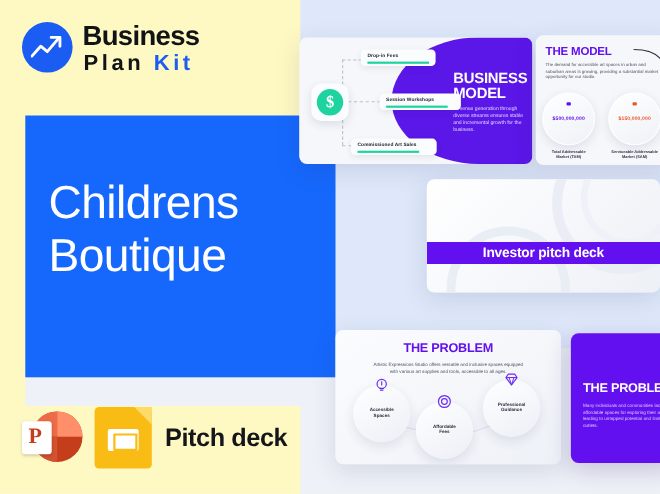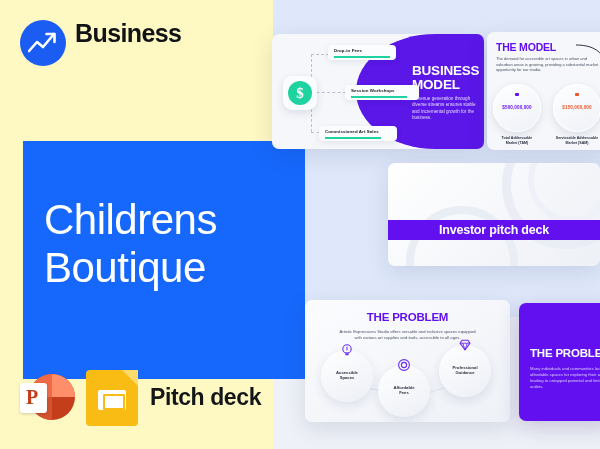--- a/index.html
+++ b/index.html
@@ -40,21 +40,20 @@
     position:absolute;left:56px;top:32px;
     font-size:20px;font-weight:bold;color:#111317;letter-spacing:3.2px;
     line-height:20px;white-space:nowrap;
   }
   .logo-l2 .kit{color:#1b5cf3;}
 
   
   .hero{
     position:absolute;left:23px;top:105px;width:282px;height:238px;
     background:#1668fc;
-    margin-top:36px;
   }
   .hero-title{
     position:absolute;left:21px;top:55px;width:250px;
     color:#ffffff;font-size:42px;line-height:48px;font-weight:400;
     letter-spacing:-0.5px;
   }
 
   
   .formats{position:absolute;left:20px;top:370px;width:260px;height:56px;}
   .ppt-icon{position:absolute;left:0;top:2px;width:50px;height:50px;}
@@ -210,20 +209,23 @@
   <div class="bg-grey-strip"></div>
 
   <div class="logo">
     <div class="logo-mark">
       <svg width="30" height="28" viewBox="0 0 30 28" fill="none">
         <path d="M1 22 L9 13 L15 18 L26 5" stroke="#ffffff" stroke-width="2.6" fill="none" stroke-linecap="round" stroke-linejoin="round"></path>
         <path d="M18.5 5 L26.5 5 L26.5 13" stroke="#ffffff" stroke-width="2.6" fill="none" stroke-linecap="round" stroke-linejoin="round"></path>
       </svg>
     </div>
     <div class="logo-l1">Business</div>
+    <div class="logo-l2">
+      <span>Plan</span><span>&nbsp;</span><span class="kit">Kit</span>
+    </div>
   </div>
 
   <div class="hero">
     <div class="hero-title" style="white-space:pre-line;">Childrens
 Boutique</div>
   </div>
 
   <div class="formats">
     <div class="ppt-icon">
       <div class="ppt-circle">

